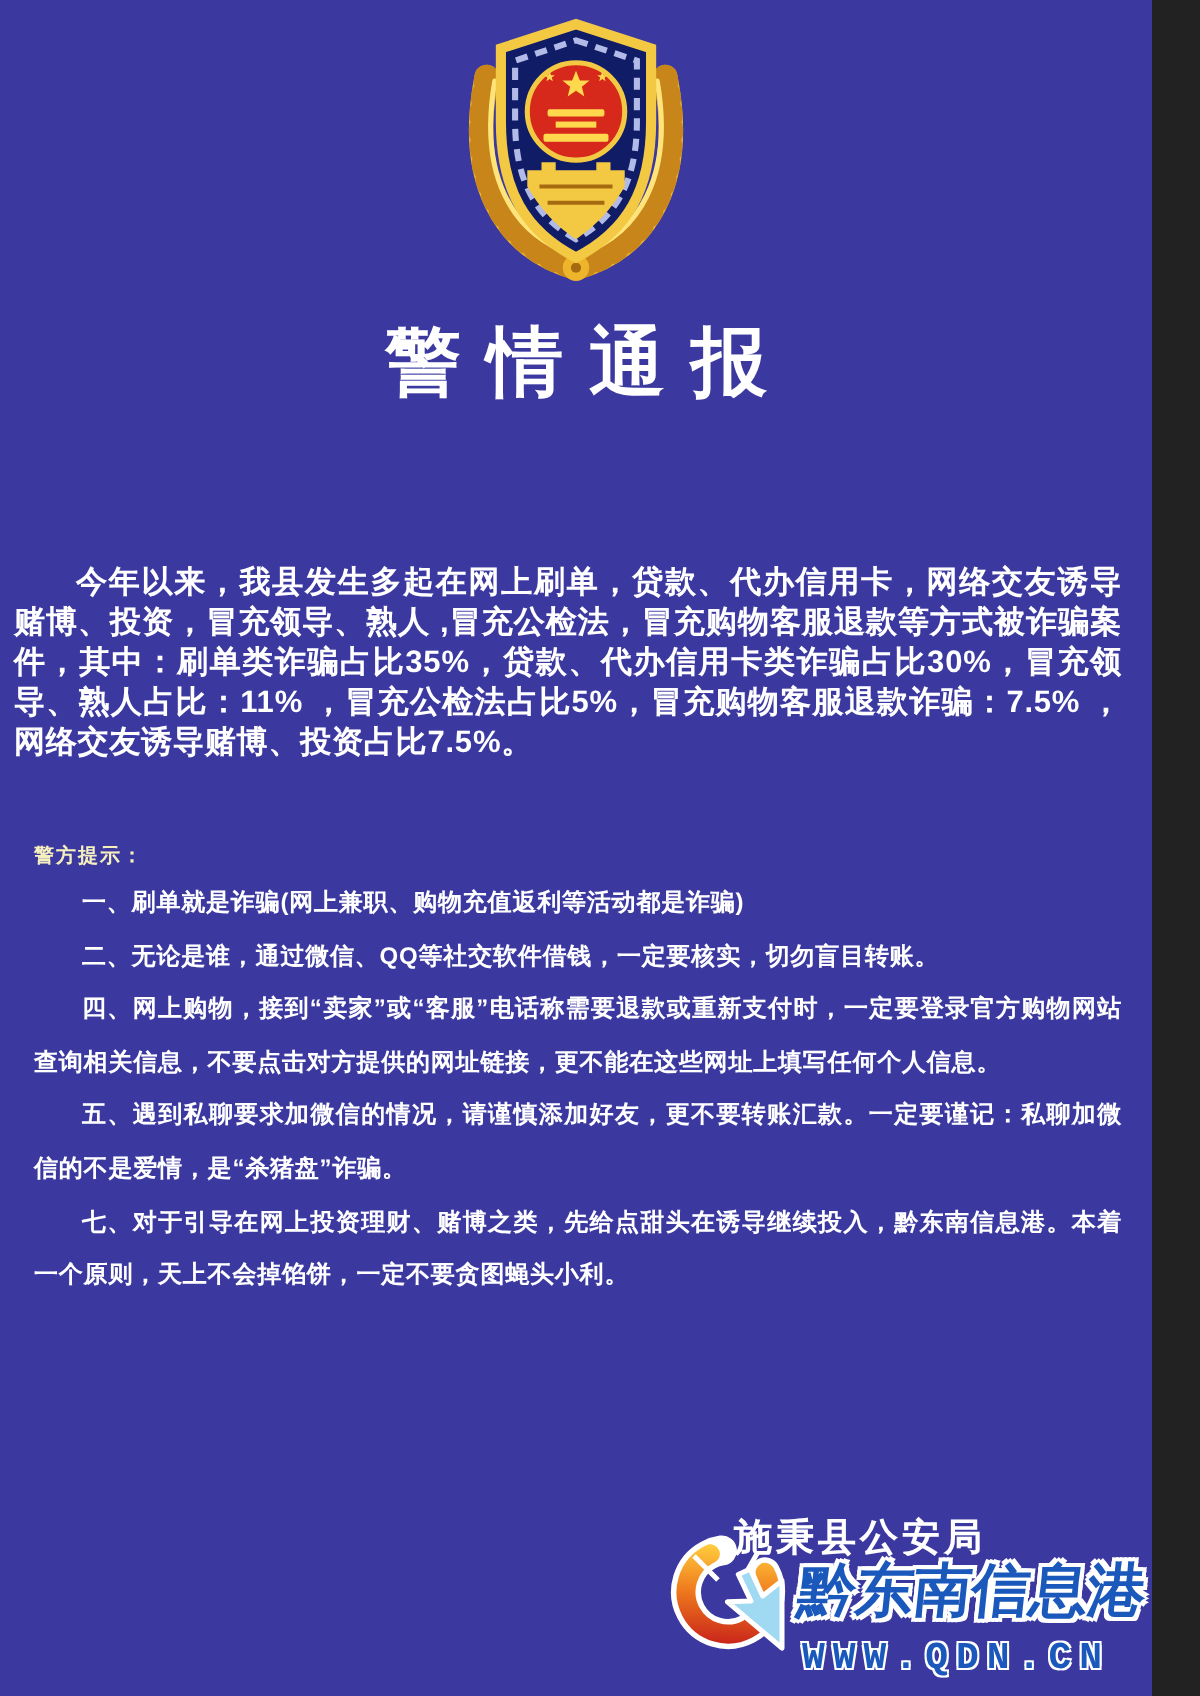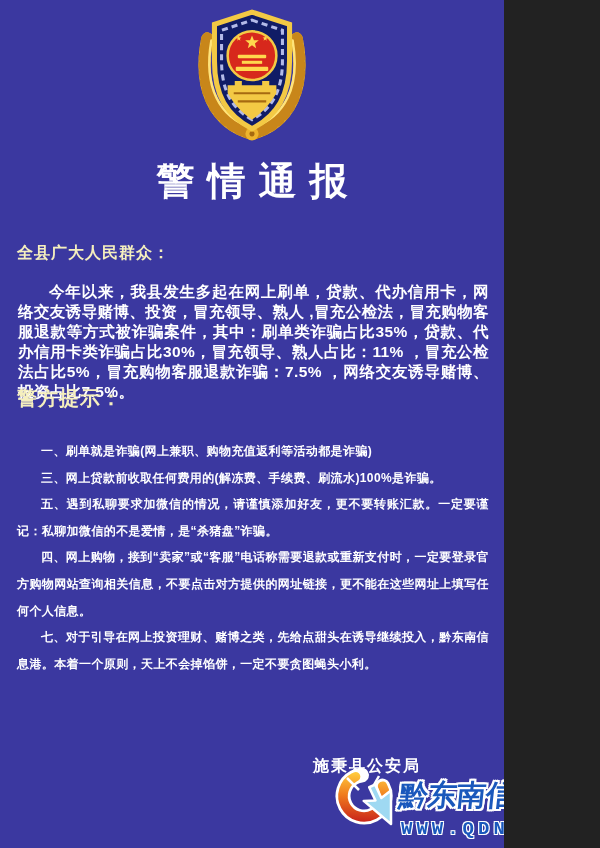--- a/index.html
+++ b/index.html
@@ -1,47 +1,47 @@
 <!DOCTYPE html>
 <html><head>
 <meta charset="utf-8">
 <style>
   html,body{margin:0;padding:0;background:#222;}
   .poster{
-    position:relative;width:504px;height:848px;overflow:hidden;
+    position:relative;width:544px;height:848px;overflow:hidden;
     background:#3b38a0;
     font-family:"Liberation Sans","DejaVu Sans",sans-serif;
-    font-weight:bold;color:#ffffff;
+    font-weight:bold;color:#ffffff;padding-left:32px;
   }
   .badge{position:absolute;top:8px;left:50%;transform:translateX(-50%);}
   .title{
     position:absolute;top:156px;left:0;width:100%;text-align:center;
     font-size:38px;letter-spacing:13px;text-indent:13px;color:#ffffff;
   }
   .greeting{
     position:absolute;top:243px;left:17px;right:15px;
     font-size:16px;color:#f5efbe;letter-spacing:1px;
   }
   .intro{
-    position:absolute;top:282px;left:18px;right:15px;
+    position:absolute;top:282px;left:7px;right:15px;
     font-size:15.5px;line-height:20px;letter-spacing:0.4px;
     text-indent:2em;text-align:justify;margin:0;
   }
   .tips-header{
-    position:absolute;top:385px;left:17px;
-    font-size:20px;color:#f5efbe;letter-spacing:1px;
+    position:absolute;top:421px;left:17px;
+    font-size:10px;color:#f5efbe;letter-spacing:1px;
   }
   .tips{position:absolute;top:438px;left:17px;right:15px;}
   .tips p{
     margin:0;font-size:12px;line-height:26.6px;letter-spacing:0.4px;
     text-indent:2em;text-align:justify;
   }
   .signature{
     position:absolute;top:756px;right:83px;
-    font-size:16px;letter-spacing:2px;color:#ffffff;
+    font-size:19px;letter-spacing:2px;color:#ffffff;
   }
   .watermark{position:absolute;left:335px;top:764px;width:260px;height:84px;}
   .wm-logo{position:absolute;left:0;top:2px;}
   .wm-name{
     position:absolute;left:64px;top:12px;white-space:nowrap;
     font-family:"Liberation Serif","DejaVu Serif",serif;
     font-size:29px;font-weight:bold;color:#1a58bc;transform:skewX(-6deg);
     text-shadow:-2px -2px 0 #fff,2px -2px 0 #fff,-2px 2px 0 #fff,2px 2px 0 #fff,
                  0 -2px 0 #fff,0 2px 0 #fff,-2px 0 0 #fff,2px 0 0 #fff;
   }
@@ -84,31 +84,30 @@
         <rect x="48" y="58" width="32" height="4" rx="1"></rect>
       </g>
 
       <path d="M40 76 h7 v-4 h7 v4 h20 v-4 h7 v4 h7 v8 C80 98 70 106 64 110 C58 106 48 98 40 84 Z" fill="#f3c944"></path>
       <path d="M46 84 h36 M50 92 h28" stroke="#a66a10" stroke-width="2" fill="none"></path>
     </svg>
   </div>
 
   <div class="title">警情通报</div>
 
-  <div class="greeting">全县广大人民群众：</div>
 
   <p class="intro">今年以来，我县发生多起在网上刷单，贷款、代办信用卡，网络交友诱导赌博、投资，冒充领导、熟人 ,冒充公检法，冒充购物客服退款等方式被诈骗案件，其中：刷单类诈骗占比35%，贷款、代办信用卡类诈骗占比30%，冒充领导、熟人占比：11% ，冒充公检法占比5%，冒充购物客服退款诈骗：7.5% ，网络交友诱导赌博、投资占比7.5%。</p>
 
   <div class="tips-header">警方提示：</div>
 
   <div class="tips">
     <p>一、刷单就是诈骗(网上兼职、购物充值返利等活动都是诈骗)</p>
-    <p>三、网上贷款前收取任何费用的(解冻费、手续费、刷流水)100%是诈骗。</p>
+    <p>二、无论是谁，通过微信、QQ等社交软件借钱，一定要核实，切勿盲目转账。</p>
+    <p>四、网上购物，接到“卖家”或“客服”电话称需要退款或重新支付时，一定要登录官方购物网站查询相关信息，不要点击对方提供的网址链接，更不能在这些网址上填写任何个人信息。</p>
     <p>五、遇到私聊要求加微信的情况，请谨慎添加好友，更不要转账汇款。一定要谨记：私聊加微信的不是爱情，是“杀猪盘”诈骗。</p>
-    <p>四、网上购物，接到“卖家”或“客服”电话称需要退款或重新支付时，一定要登录官方购物网站查询相关信息，不要点击对方提供的网址链接，更不能在这些网址上填写任何个人信息。</p>
     <p>七、对于引导在网上投资理财、赌博之类，先给点甜头在诱导继续投入，黔东南信息港。本着一个原则，天上不会掉馅饼，一定不要贪图蝇头小利。</p>
   </div>
 
   <div class="signature">施秉县公安局</div>
 
   <div class="watermark">
     <div class="wm-logo">
       <svg width="62" height="66" viewBox="0 0 62 66" aria-hidden="true">
         <defs>
           <linearGradient id="ringGrad" x1="0.7" y1="0" x2="0.1" y2="1">

